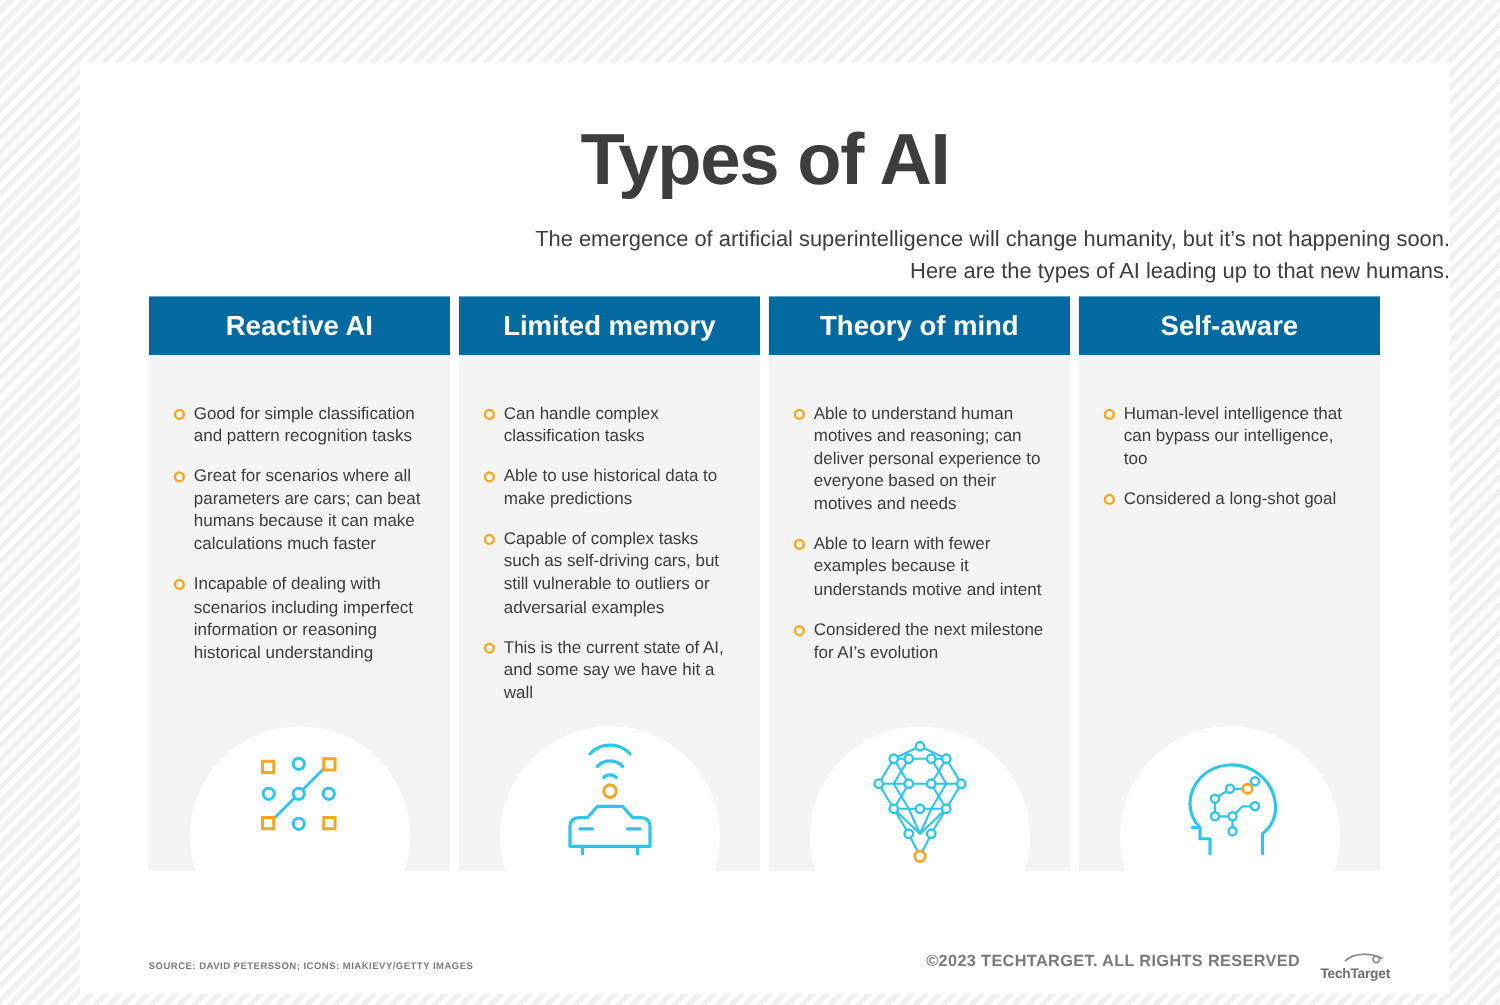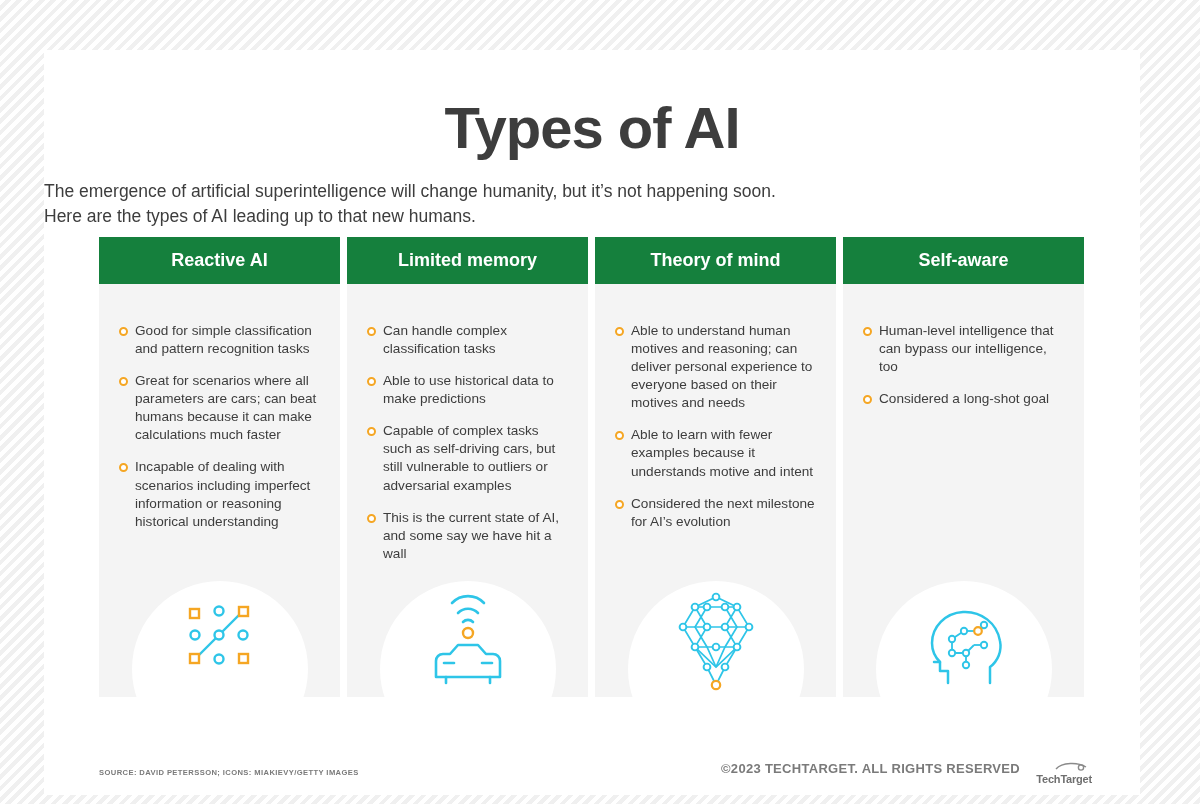--- a/index.html
+++ b/index.html
@@ -15,36 +15,36 @@
       repeating-linear-gradient(
         135deg,
         #ffffff 0px,
         #ffffff 4px,
         #f0f0f0 4px,
         #f0f0f0 8px
       );
   }
   .page {
     position: absolute;
-    left: 44px;
+    left: 64px;
     top: 50px;
     width: 1096px;
     height: 745px;
     background: #ffffff;
   }
   .title {
     text-align: center;
     font-size: 58px;
     font-weight: bold;
     color: #3d3d3d;
     letter-spacing: -1px;
     margin-top: 44px;
   }
   .subtitle {
-    text-align: left;
+    text-align: right;
     font-size: 17.5px;
     color: #3d3d3d;
     line-height: 1.45;
     margin-top: 18px;
   }
   .columns {
     position: absolute;
     left: 55px;
     top: 187px;
     width: 986px;
@@ -54,27 +54,27 @@
   }
   .col {
     width: 241px;
     margin-right: 7px;
     position: relative;
     background: #f4f4f4;
     overflow: hidden;
   }
   .col:last-child { margin-right: 0; }
   .col-head {
-    background: #15803d;
+    background: #0369a1;
     height: 47px;
     display: flex;
     align-items: center;
     justify-content: center;
     color: #ffffff;
-    font-size: 18px;
+    font-size: 22px;
     font-weight: bold;
   }
   .bullets {
     padding: 38px 20px 0 20px;
     position: relative;
     z-index: 2;
   }
   .bullet {
     display: flex;
     margin-bottom: 14px;

